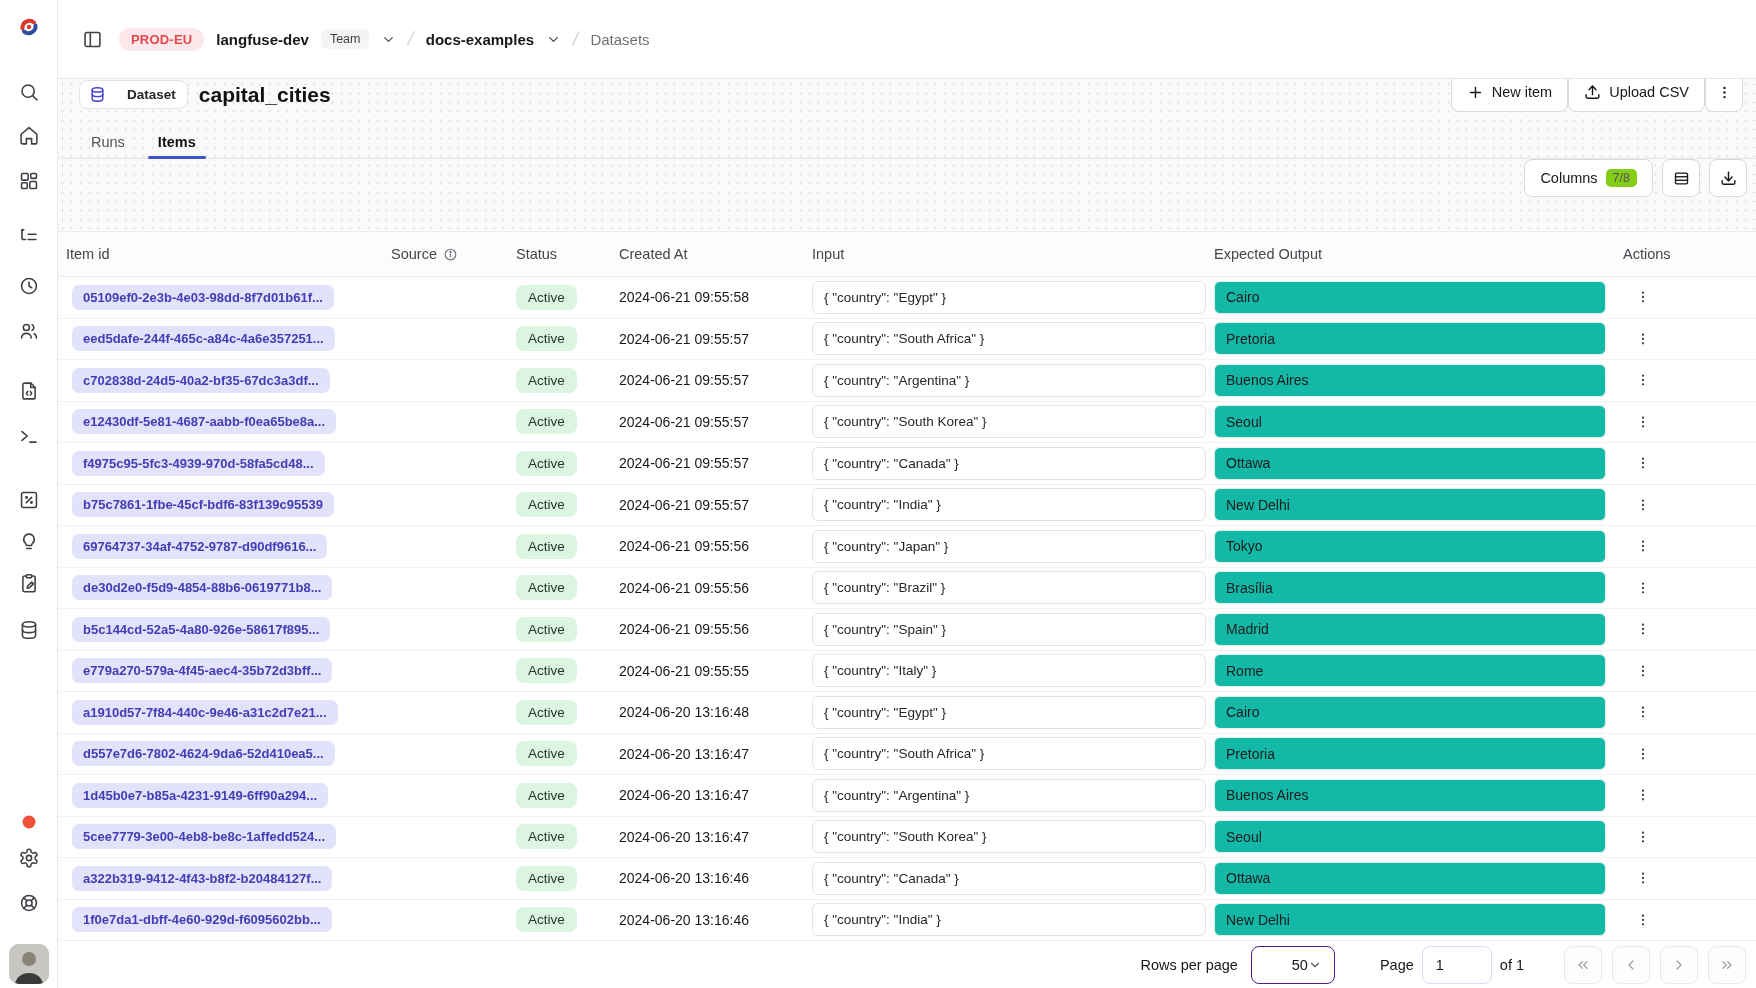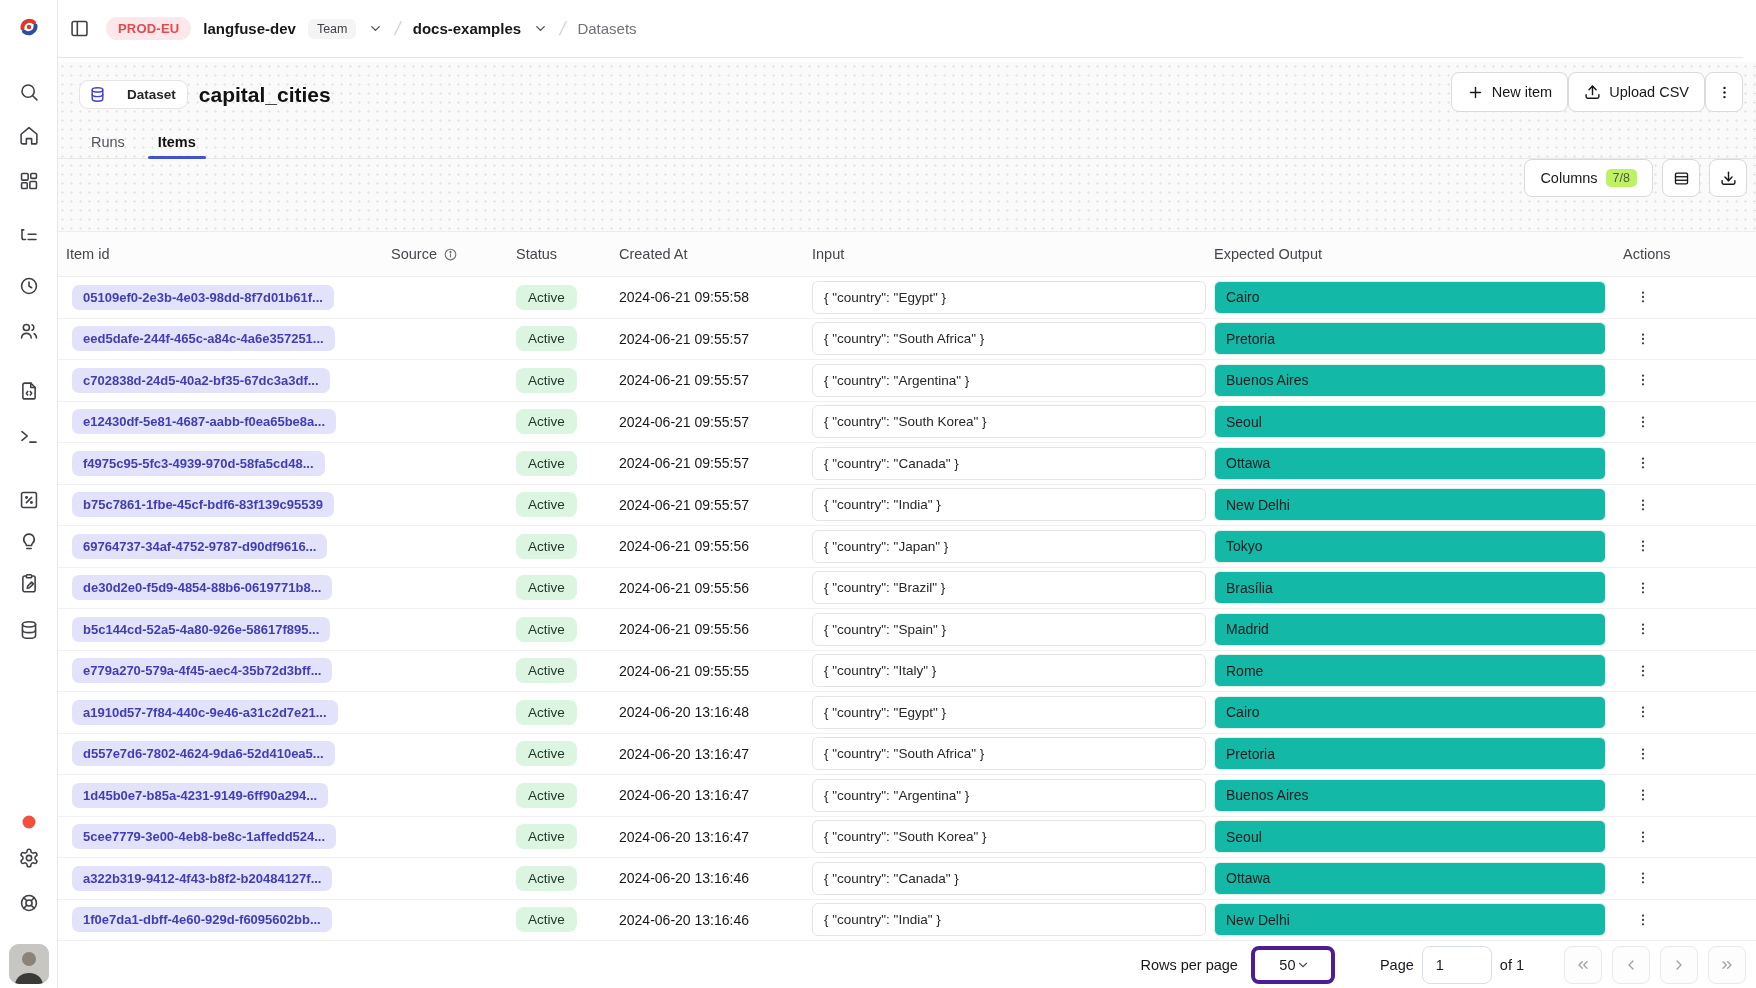--- a/index.html
+++ b/index.html
@@ -7,21 +7,21 @@
   body{font-family:"Liberation Sans","DejaVu Sans",sans-serif;background:#fff;color:#18181b;position:relative;overflow:hidden;font-size:14px}
   svg{display:block}
 
   
   .sidebar{position:absolute;left:0;top:0;width:58px;height:988px;background:#fff;border-right:1px solid #e7e7ea;z-index:6}
   .sb-item{position:absolute;left:50%;transform:translate(-50%,-50%);color:#3f3f46;cursor:pointer;display:flex;align-items:center;justify-content:center}
   .red-dot{width:13px;height:13px;border-radius:50%;background:#f0503c}
   .avatar{width:40px;height:40px;border-radius:10px;overflow:hidden;background:#cfcfcf}
 
   
-  .topnav{position:absolute;left:45px;top:0;width:1698px;height:58px;background:#fff;border-bottom:1px solid #e7e7ea;display:flex;align-items:center;padding-left:20px;gap:12px;z-index:5}
+  .topnav{position:absolute;left:58px;top:0;width:1698px;height:79px;background:#fff;border-bottom:1px solid #e7e7ea;display:flex;align-items:center;padding-left:20px;gap:12px;z-index:5}
   .icon-btn{background:none;border:none;color:#3f3f46;cursor:pointer;display:flex;align-items:center;justify-content:center;padding:4px;border-radius:6px}
   .env-badge{background:#fce8eb;color:#e5484d;font-size:13px;font-weight:600;padding:4px 12px;border-radius:13px;letter-spacing:.2px}
   .crumb-org{font-size:15px;font-weight:600;color:#18181b}
   .team-badge{background:#f4f4f5;color:#3f3f46;font-size:12.5px;padding:3px 9px;border-radius:6px}
   .crumb-chevron{color:#52525b;cursor:pointer;display:flex}
   .crumb-slash{color:#d4d4d8;font-size:19px;font-weight:300;transform:skewX(-12deg)}
   .crumb-project{font-size:15px;font-weight:600;color:#18181b}
   .crumb-section{font-size:15px;color:#71717a}
 
   
@@ -32,21 +32,21 @@
   .page-title{font-size:21px;font-weight:700;color:#111113}
   .header-actions{position:absolute;right:13px;top:10px;display:flex;align-items:center;gap:0}
   .btn{display:flex;align-items:center;gap:8px;height:40px;background:#fff;border:1px solid #d9d9de;border-radius:8px;padding:0 15px;font-size:14.5px;font-weight:500;color:#18181b;cursor:pointer;font-family:inherit}
   .btn.square{width:38px;padding:0;justify-content:center}
   .tabs{position:absolute;left:23px;bottom:-1px;display:flex;gap:13px}
   .tab{position:relative;padding:9px 10px;font-size:14.5px;font-weight:500;color:#52525b;cursor:pointer}
   .tab.active{color:#111113;font-weight:600}
   .tab.active::after{content:"";position:absolute;left:0;right:0;bottom:0;height:3.5px;background:#4353c9;border-radius:2px}
   .band-toolbar{height:72px;display:flex;align-items:flex-start;justify-content:flex-end;gap:9px;padding-right:9px}
   .btn.toolbar-h{height:38px}
-  .count-badge{background:#bef264;color:#52525b;font-size:12.5px;font-weight:500;border-radius:5px;padding:2px 7px}
+  .count-badge{background:#84cc16;color:#52525b;font-size:12.5px;font-weight:500;border-radius:5px;padding:2px 7px}
 
   
   .grid-cols{display:grid;grid-template-columns:333px 125px 103px 193px 402px 397px 1fr}
   .thead{position:absolute;left:58px;top:231px;width:1698px;height:46px;border-top:1px solid #ececef;border-bottom:1px solid #ececef;align-items:center;background:#fcfcfd;color:#45454d;font-size:14.5px;font-weight:500}
   .th{display:flex;align-items:center;gap:6px}
   .th.first{padding-left:8px}
   .th.last{padding-left:12px}
   .info-icon{color:#71717a;display:flex}
   .tbody{position:absolute;left:58px;top:277px;width:1698px}
   .trow{align-items:center;height:41.5px;border-bottom:1px solid #f0f0f2;background:#fff;cursor:pointer}
@@ -55,21 +55,21 @@
   .id-badge{background:#e3e2fb;color:#413eb5;font-size:13px;font-weight:700;padding:5px 11px;border-radius:7px;white-space:nowrap;cursor:pointer}
   .status-badge{background:#dcf5e1;color:#20392b;font-size:13.5px;padding:5px 12px;border-radius:8px}
   .td-created{font-size:14px;color:#18181b}
   .input-cell{width:calc(100% - 8px);height:33px;display:flex;align-items:center;background:#fff;border:1px solid #e4e4e7;border-radius:6px;padding:0 11px;font-size:13.5px;color:#27272a;white-space:nowrap;overflow:hidden}
   .expected-cell{width:calc(100% - 5px);height:33px;display:flex;align-items:center;background:#14b8a6;border:1px solid #e0f2e7;border-radius:6px;padding:0 11px;font-size:14px;color:#1c1c1f;white-space:nowrap;overflow:hidden}
   .dots-btn{margin-left:15px;width:34px;height:32px;border:none;background:none;color:#3f3f46;cursor:pointer;display:flex;align-items:center;justify-content:center;border-radius:6px}
 
   
   .pagination{position:absolute;left:58px;top:941px;width:1698px;height:47px;background:#fff;display:flex;align-items:center;justify-content:flex-end;padding-right:10px}
   .pg-label{font-size:14.5px;font-weight:500;color:#18181b}
-  .select-box{margin-left:13px;width:84px;height:38px;border:4px solid #4c1d95;border-radius:8px;background:#fff;display:flex;align-items:center;justify-content:center;padding:0 12px 0 15px;font-size:14.5px;color:#18181b;cursor:pointer}
+  .select-box{margin-left:13px;width:84px;height:38px;border:1px solid #4c1d95;border-radius:8px;background:#fff;display:flex;align-items:center;justify-content:flex-end;padding:0 12px 0 15px;font-size:14.5px;color:#18181b;cursor:pointer}
   .page-input{margin-left:8px;width:70px;height:38px;border:1px solid #d8ddf2;border-radius:8px;background:#fff;padding:0 13px;font-size:14.5px;color:#18181b;font-family:inherit}
   .pg-of{margin-left:8px;font-size:14.5px;font-weight:500;color:#18181b}
   .pg-gap-page{margin-left:45px}
   .nav-btns{margin-left:40px;display:flex;gap:10px}
   .nav-btn{width:38px;height:38px;border:1px solid #e9e9ec;border-radius:8px;background:#fdfdfe;color:#a1a1aa;display:flex;align-items:center;justify-content:center;cursor:default}
 </style>
 </head>
 <body>
 
 <div class="sidebar">

